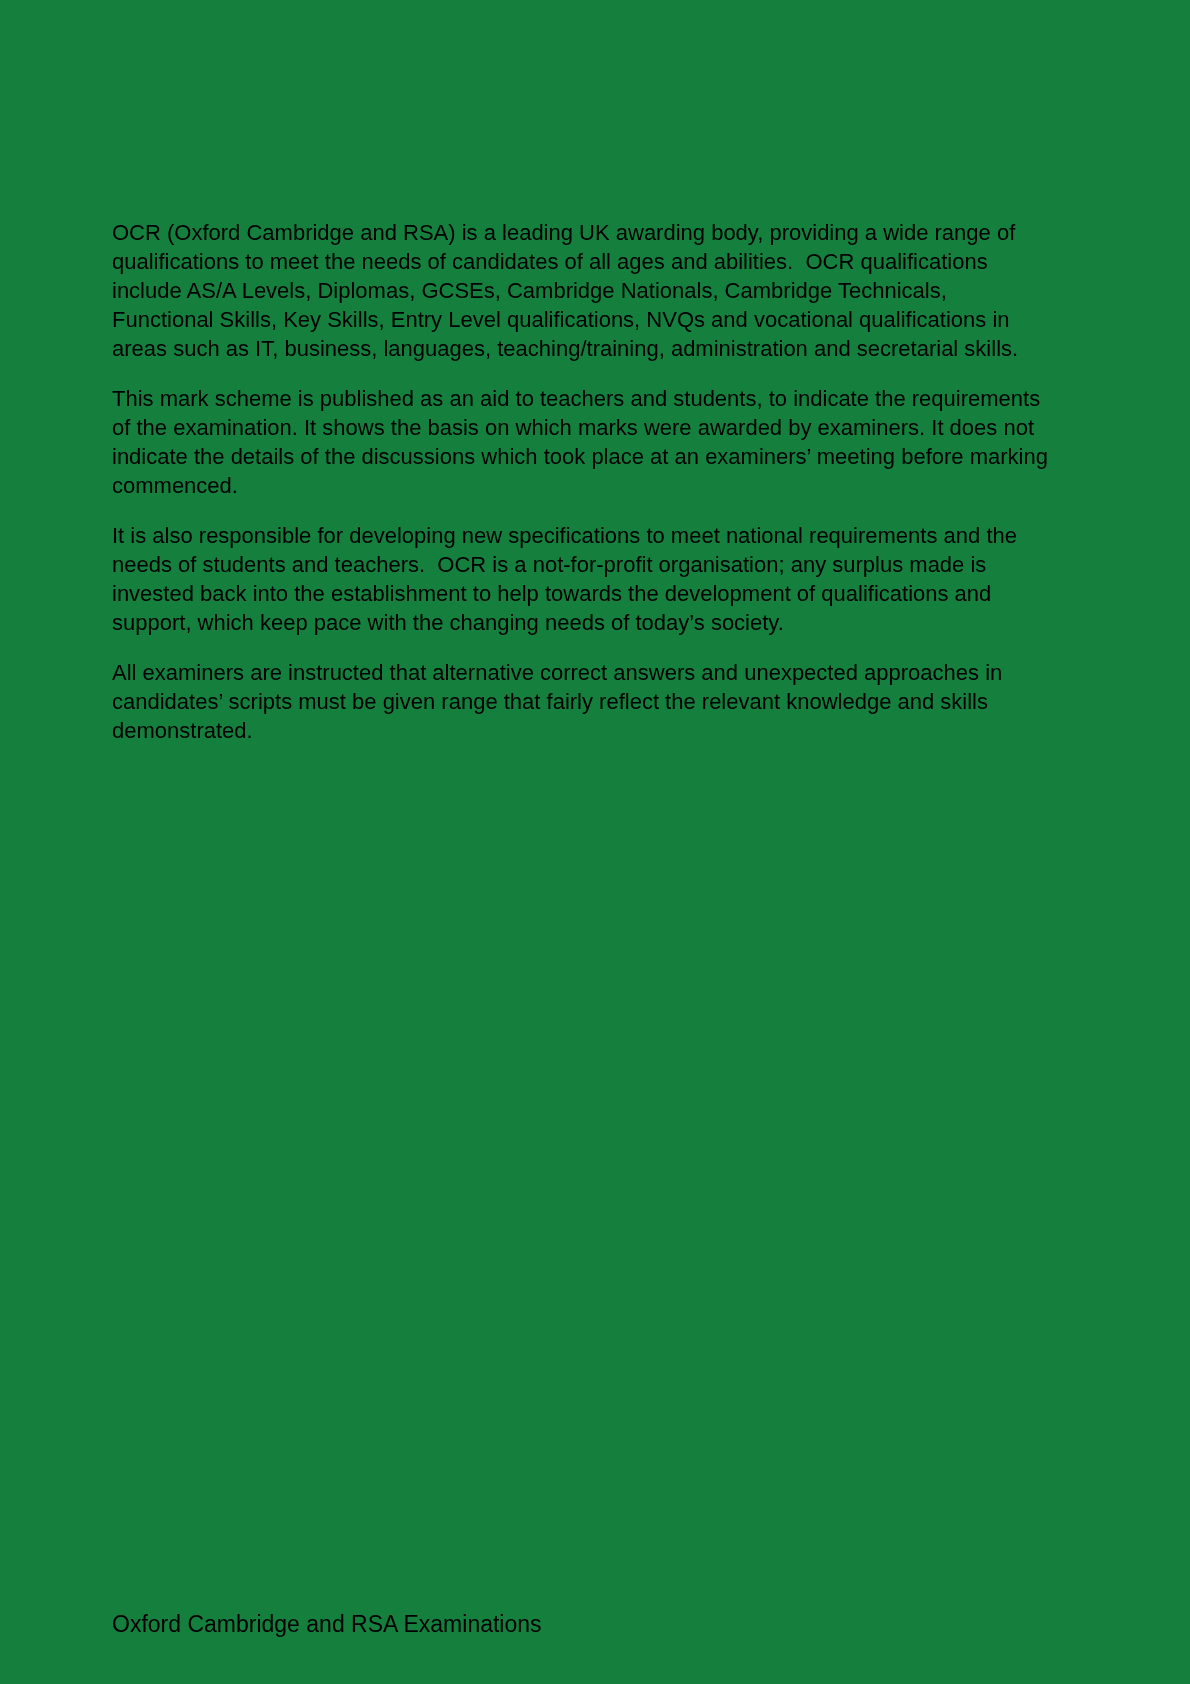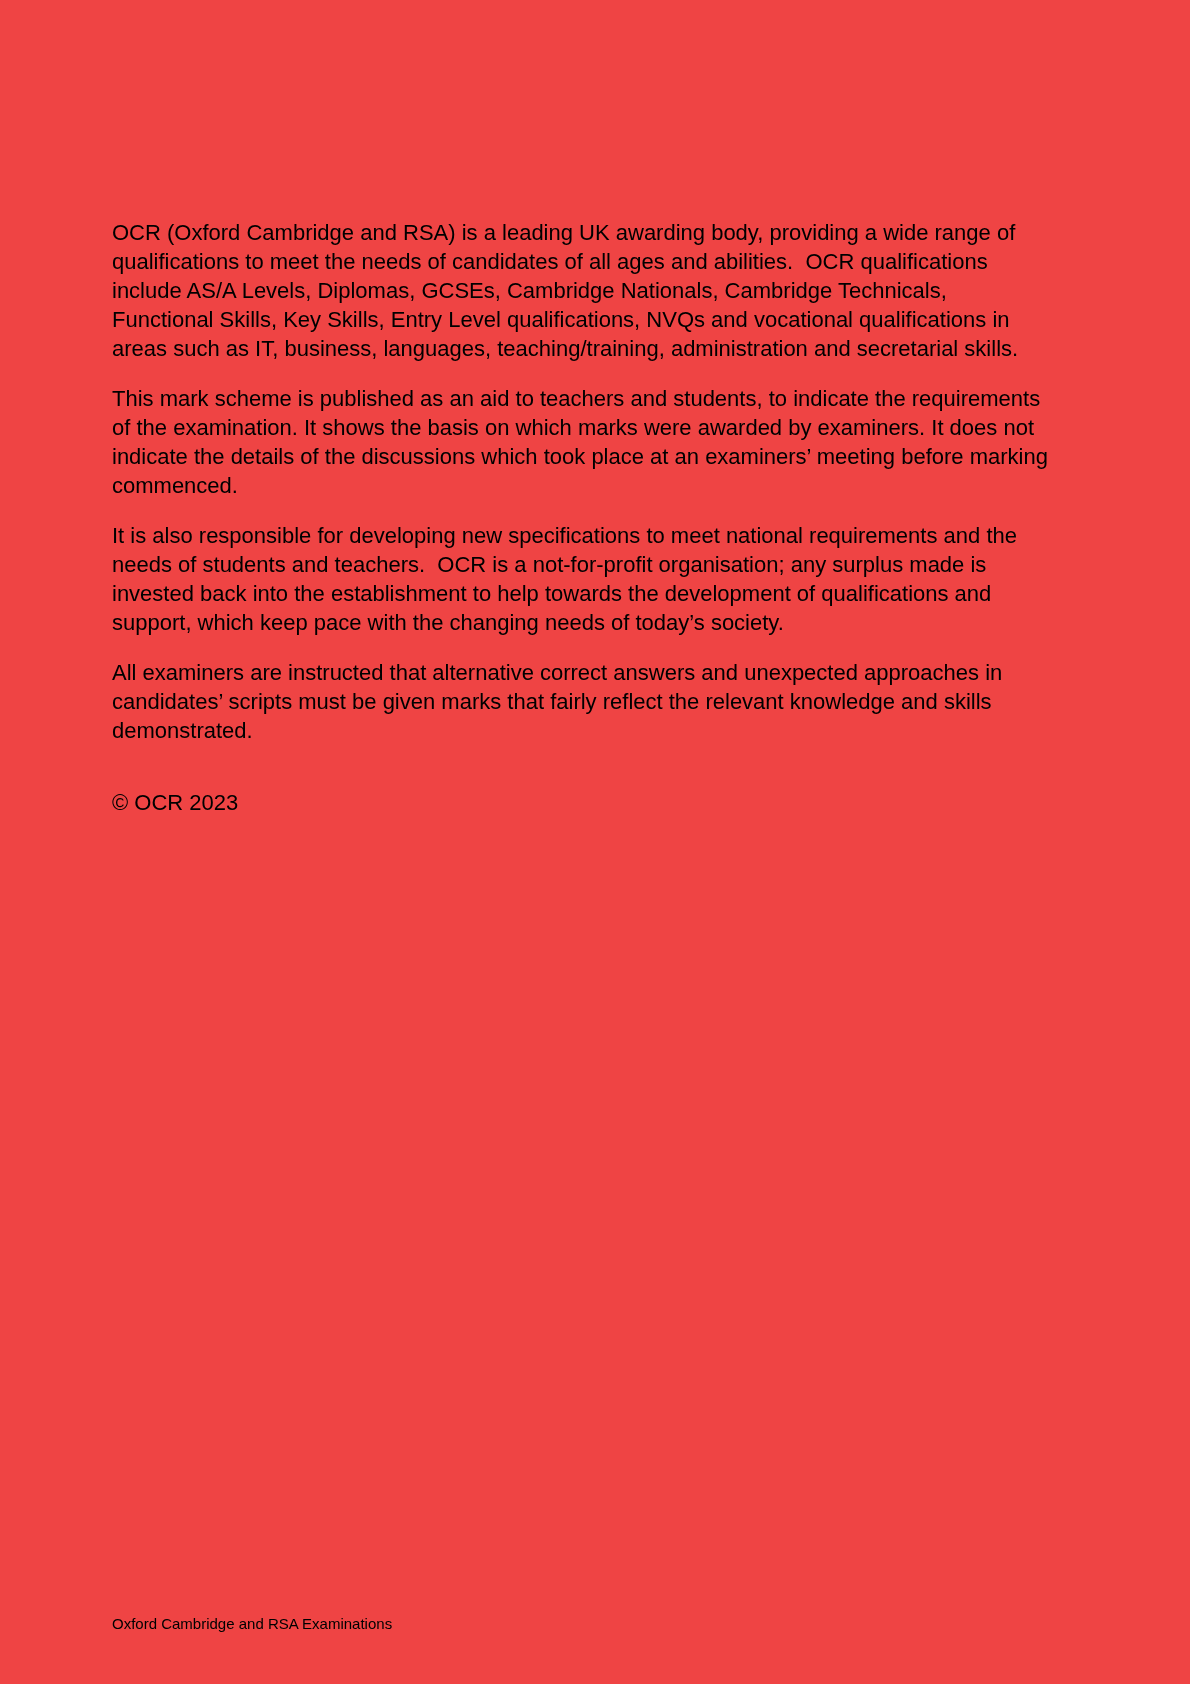--- a/index.html
+++ b/index.html
@@ -4,21 +4,21 @@
 <style>
   html, body {
     margin: 0;
     padding: 0;
     background: #ffffff;
   }
   .page {
     position: relative;
     width: 1190px;
     height: 1684px;
-    background: #ef4444;
+    background: #15803d;
     overflow: hidden;
     font-family: "Liberation Sans", "DejaVu Sans", sans-serif;
     color: #000000;
   }
   .content {
     position: absolute;
     left: 112px;
     top: 218px;
     width: 1005px;
   }
@@ -29,21 +29,21 @@
     white-space: pre-wrap;
     color: #000000;
   }
   .copyright {
     margin-top: 43px !important;
   }
   .footer {
     position: absolute;
     left: 112px;
     top: 1613px;
-    font-size: 15px;
+    font-size: 23px;
     line-height: 22px;
     white-space: pre;
     color: #000000;
   }
 </style>
 </head>
 <body>
 
 <div class="page">
 
@@ -55,20 +55,19 @@
 areas such as IT, business, languages, teaching/training, administration and secretarial skills.</p>
     <p>This mark scheme is published as an aid to teachers and students, to indicate the requirements
 of the examination. It shows the basis on which marks were awarded by examiners. It does not
 indicate the details of the discussions which took place at an examiners’ meeting before marking
 commenced.</p>
     <p>It is also responsible for developing new specifications to meet national requirements and the
 needs of students and teachers.  OCR is a not-for-profit organisation; any surplus made is
 invested back into the establishment to help towards the development of qualifications and
 support, which keep pace with the changing needs of today’s society.</p>
     <p>All examiners are instructed that alternative correct answers and unexpected approaches in
-candidates’ scripts must be given marks that fairly reflect the relevant knowledge and skills
+candidates’ scripts must be given range that fairly reflect the relevant knowledge and skills
 demonstrated.</p>
-    <p class="copyright">© OCR 2023</p>
   </div>
 
   <div class="footer">Oxford Cambridge and RSA Examinations</div>
 
 </div>
 
 </body></html>

